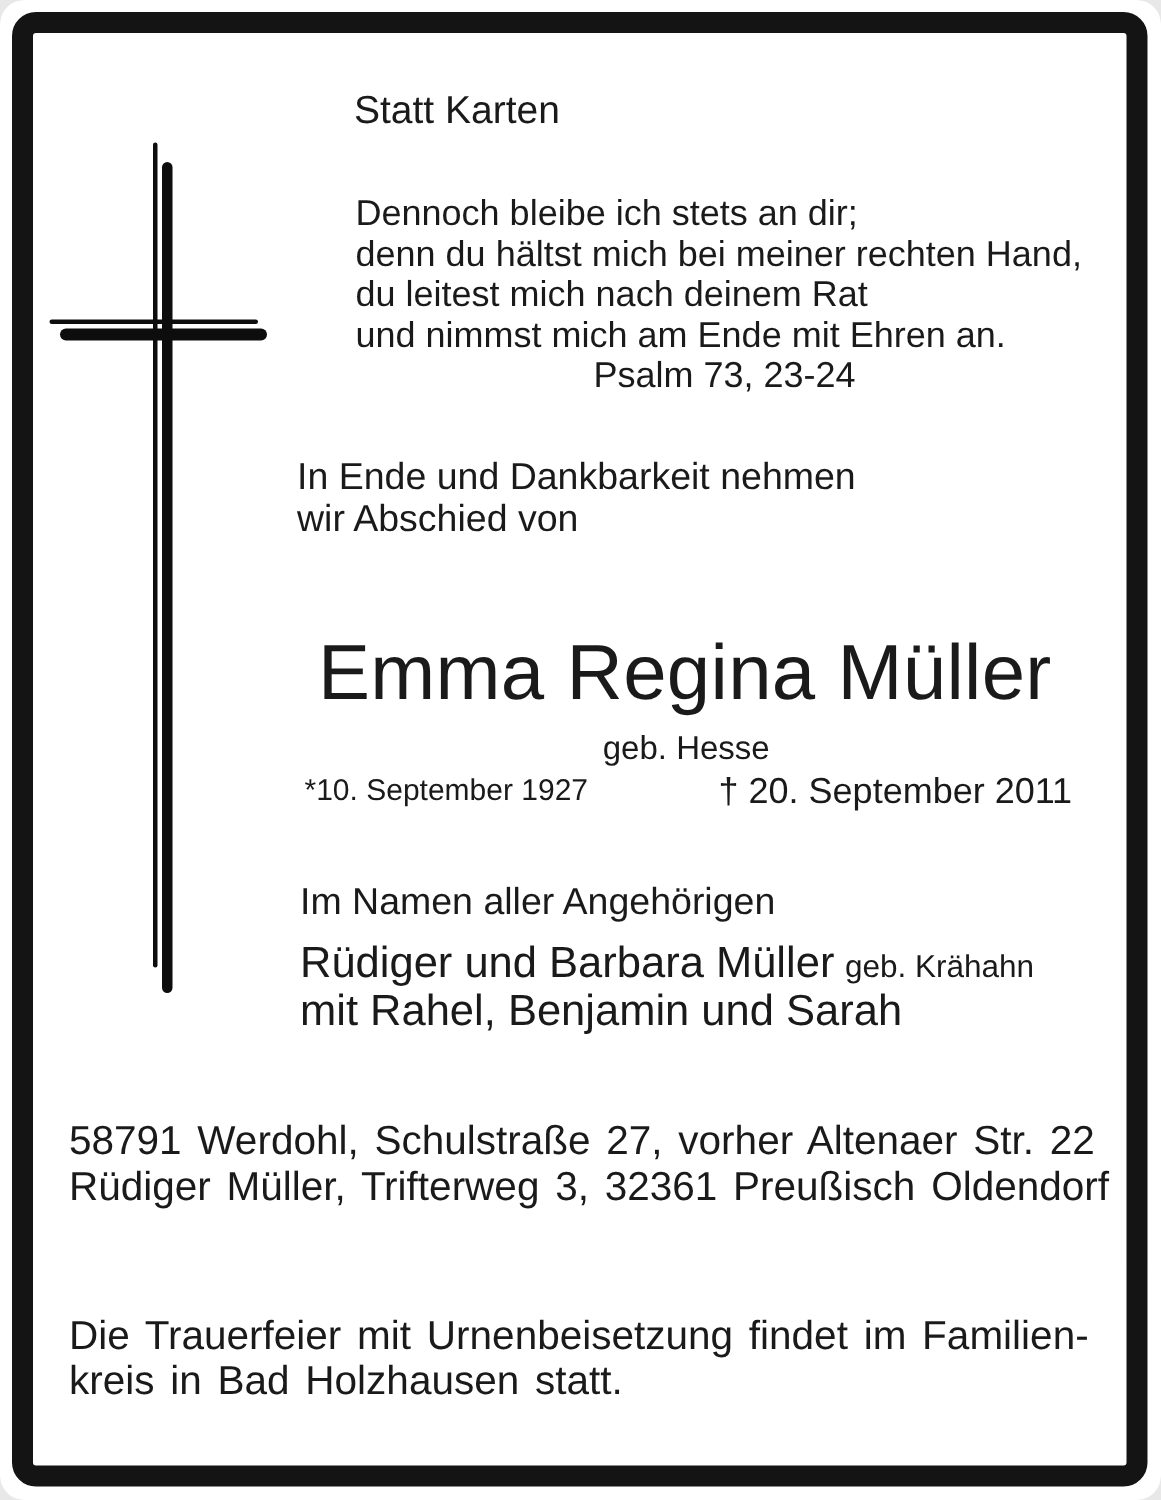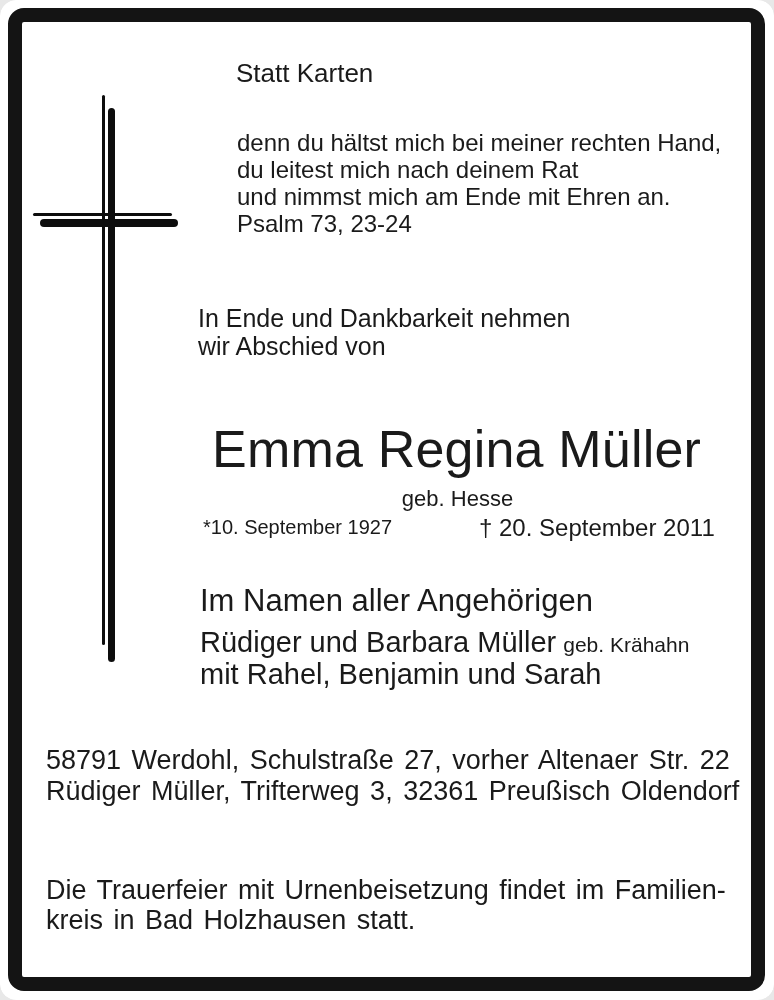--- a/index.html
+++ b/index.html
@@ -35,38 +35,38 @@
 
   .txt { position: absolute; white-space: nowrap; color: var(--ink); }
 
   .statt-karten { left: 236px; top: 58px; font-size: 26px; line-height: 30px; }
 
   .verse {
     left: 237px; top: 129px;
     width: 492px;
     font-size: 24px; line-height: 27px;
   }
-  .verse .citation { text-align: left; }
+  .verse .citation { text-align: center; }
 
   .farewell { left: 198px; top: 304px; font-size: 25px; line-height: 28px; }
 
   .deceased-name {
     left: 212px; top: 420px;
     font-size: 52px; line-height: 58px;
     letter-spacing: 0.2px;
   }
   .maiden-name {
     left: 212px; top: 486px; width: 491px;
     font-size: 22px; line-height: 26px;
     text-align: center;
   }
   .birth-date { left: 203px; top: 514px; font-size: 20px; line-height: 27px; }
   .death-date { left: 479px; top: 514px; font-size: 24px; line-height: 27px; }
 
-  .mourners-intro { left: 200px; top: 587px; font-size: 31px; line-height: 28px; }
+  .mourners-intro { left: 200px; top: 587px; font-size: 25px; line-height: 28px; }
   .mourners-parents { left: 200px; top: 626px; font-size: 29px; line-height: 33px; }
   .mourners-parents .suffix { font-size: 21px; margin-left: 7px; text-align: center; }
   .mourners-children { left: 200px; top: 658px; font-size: 29px; line-height: 33px; }
 
   .address-block {
     left: 46px; top: 745px;
     font-size: 27px; line-height: 31px;
     word-spacing: 3px;
   }
   .funeral-block {
@@ -85,20 +85,21 @@
   <div>
     <div class="cross-part cross-v-thin"></div>
     <div class="cross-part cross-v-thick"></div>
     <div class="cross-part cross-h-thin"></div>
     <div class="cross-part cross-h-thick"></div>
   </div>
 
   <div class="txt statt-karten">Statt Karten</div>
 
   <div class="txt verse">
+    <div>Dennoch bleibe ich stets an dir;</div>
     <div>denn du hältst mich bei meiner rechten Hand,</div>
     <div>du leitest mich nach deinem Rat</div>
     <div>und nimmst mich am Ende mit Ehren an.</div>
     <div class="citation">Psalm 73, 23-24</div>
   </div>
 
   <div class="txt farewell">
     <div>In Ende und Dankbarkeit nehmen</div>
     <div>wir Abschied von</div>
   </div>

